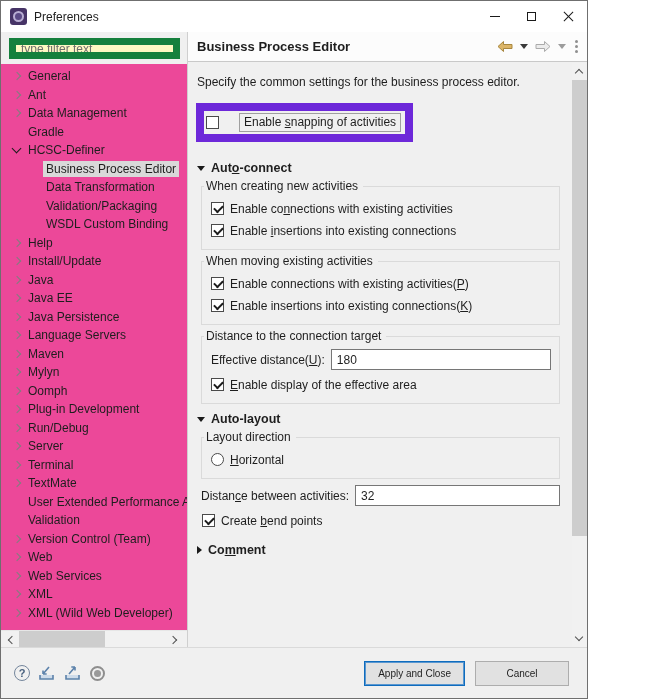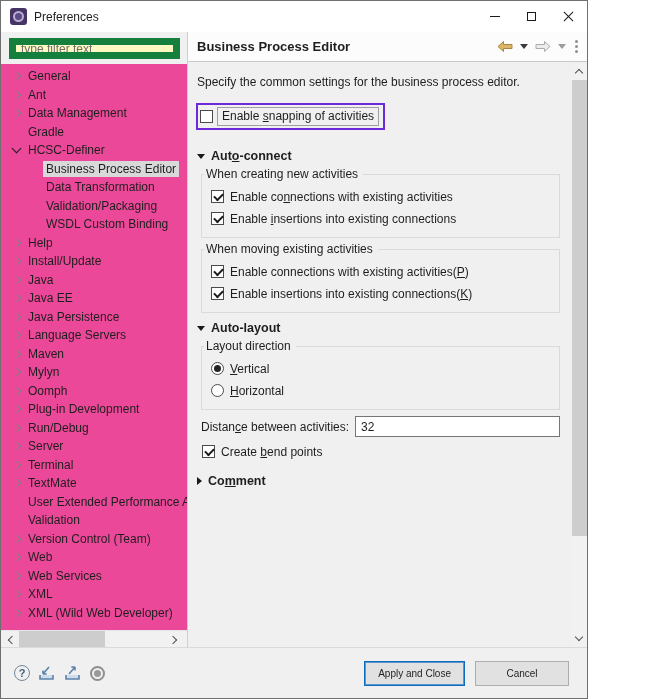--- a/index.html
+++ b/index.html
@@ -59,21 +59,21 @@
   .dots-handle i { width:3px; height:3px; background:#8f8f8f; border-radius:50%; }
   .content { position:absolute; top:31px; left:0; right:15px; bottom:0; padding:11px 10px 0 8px; overflow:hidden; }
   .vscroll { position:absolute; top:31px; right:0; bottom:0; width:15px; background:#f1f1f1; }
   .vs-arrow { position:absolute; left:2px; width:10px; height:10px; }
   .vs-arrow::after { content:""; position:absolute; left:2px; width:5px; height:5px; border-left:1px solid #505050; border-top:1px solid #505050; }
   .vs-up { top:4px; } .vs-up::after { top:3px; transform:rotate(45deg); }
   .vs-down { bottom:4px; } .vs-down::after { top:1px; transform:rotate(-135deg); }
   .vs-thumb { position:absolute; top:17px; left:0; width:15px; height:78%; background:#cdcdcd; }
   .description { margin:1px 0 14px 1px; }
   
-  .red-box { display:inline-flex; align-items:center; border:2px solid #6d28d9; padding:2px 4px 2px 2px; margin:0 0 11px 0; }
+  .red-box { display:inline-flex; align-items:center; border:8px solid #6d28d9; padding:2px 4px 2px 2px; margin:0 0 11px 0;gap:16px; }
   .focus-rect { border:1px solid #9f9f9f; padding:1px 4px 2px 4px; margin-left:4px; }
   
   .checkbox { width:13px; height:13px; border:1px solid #4a4a4a; background:#fff; position:relative; flex:none; }
   .checkbox.on::after { content:""; position:absolute; left:2px; top:2px; width:7px; height:4px;
     border-left:2px solid #1c1c1c; border-bottom:2px solid #1c1c1c; transform:rotate(-45deg); }
   .radio { width:13px; height:13px; border:1px solid #4a4a4a; border-radius:50%; background:#fff; position:relative; flex:none; }
   .radio.on::after { content:""; position:absolute; inset:2px; background:#242424; border-radius:50%; }
   .cb-row { display:flex; align-items:center; min-height:19px; margin:3px 0 3px 7px; }
   .cb-row .lbl { margin-left:6px; white-space:nowrap; }
   
@@ -334,33 +334,40 @@
           <div class="cb-row">
             <span class="checkbox on"></span>
             <span class="lbl">Enable connections with existing activities(<u>P</u>)</span>
           </div>
           <div class="cb-row">
             <span class="checkbox on"></span>
             <span class="lbl">Enable insertions into existing connections(<u>K</u>)</span>
           </div>
         </div>
 
+        <div class="group">
+          <span class="group-title">Distance to the connection target</span>
+          <div class="field-row">
+            <span class="lbl">Effective distance(<u>U</u>):</span>
+            <input class="text-input" type="text" value="180" style="">
+          </div>
+          <div class="cb-row">
+            <span class="checkbox on"></span>
+            <span class="lbl"><u>E</u>nable display of the effective area</span>
+          </div>
+        </div>
 
         
         <div class="section-header">
           <span class="tw-down"></span>
           <span>Auto-layout</span>
         </div>
 
         <div class="group">
           <span class="group-title">Layout direction</span>
-          <div class="cb-row">
-            <span class="radio on"></span>
-            <span class="lbl"><u>V</u>ertical</span>
-          </div>
           <div class="cb-row">
             <span class="radio"></span>
             <span class="lbl"><u>H</u>orizontal</span>
           </div>
         </div>
 
         <div class="field-row loose">
           <span class="lbl">Distan<u>c</u>e between activities:</span>
           <input class="text-input" type="text" value="32" style="">
         </div>

